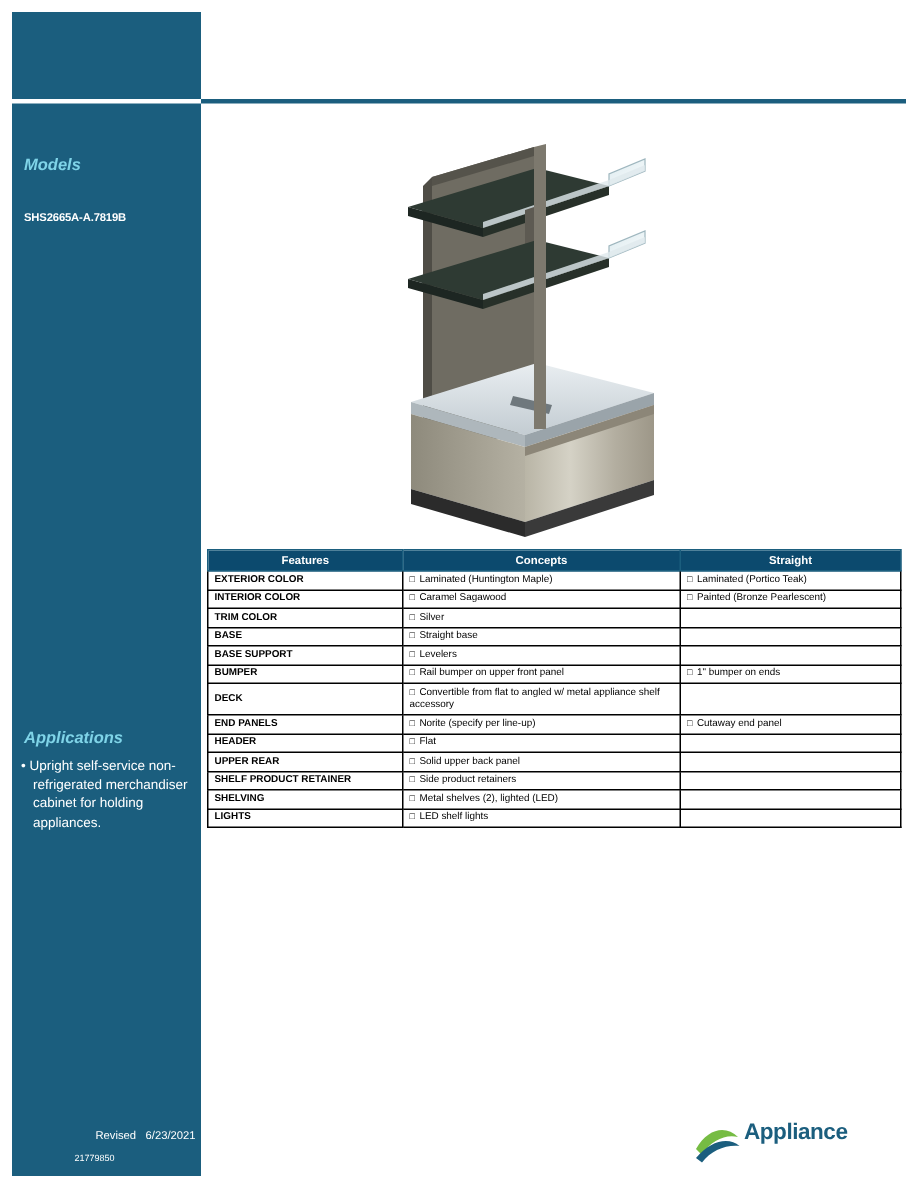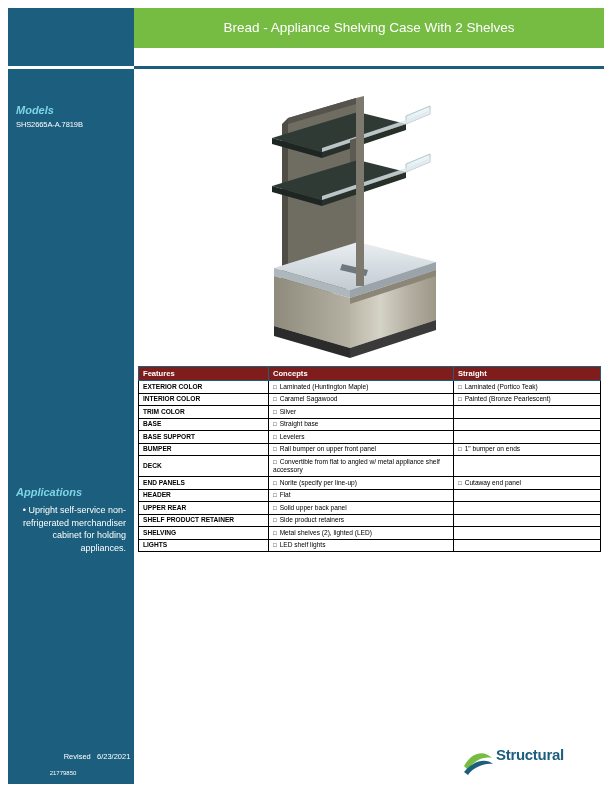--- a/index.html
+++ b/index.html
@@ -44,24 +44,24 @@
     left: 16px;
     top: 104px;
     color: #7fd4e8;
     font-size: 11px;
     font-style: italic;
     font-weight: bold;
   }
   .models-value {
     position: absolute;
     left: 16px;
-    top: 120px;
+    top: 140px;
     color: #ffffff;
     font-size: 7.5px;
-    font-weight: normal;
+    font-weight: bold;
     letter-spacing: -0.1px;
   }
   .apps-label {
     position: absolute;
     left: 16px;
     top: 486px;
     color: #7fd4e8;
     font-size: 11px;
     font-style: italic;
     font-weight: bold;
@@ -74,21 +74,21 @@
     width: 112px;
     color: #ffffff;
     font-size: 9px;
     line-height: 12.5px;
   }
   .apps-list .bullet-row {
     display: block;
     padding-left: 8px;
     position: relative;
     text-indent: -8px;
-    text-align: right;
+    text-align: left;
   }
   .apps-list .bullet-row .dot { font-size: 9px; }
 
   .revised {
     position: absolute;
     left: 0;
     top: 752px;
     width: 126px;
     text-align: center;
     color: #ffffff;
@@ -149,25 +149,25 @@
     position: absolute;
     left: 138px;
     top: 366px;
     width: 462px;
     border-collapse: collapse;
     font-size: 6.6px;
     color: #000000;
     table-layout: fixed;
   }
   .spec-table th {
-    background: #7f1d1d;
+    background: #0c4a6e;
     color: #ffffff;
     font-size: 7.6px;
     font-weight: bold;
-    text-align: left;
+    text-align: center;
     padding: 2px 4px;
     border: 1px solid #1b5e7e;
   }
   .spec-table td {
     border: 1px solid #000000;
     padding: 1.5px 4px;
     vertical-align: middle;
     line-height: 8.5px;
   }
   .spec-table td.feature {
@@ -230,23 +230,20 @@
   <div class="apps-list">
     <span class="bullet-row"><span class="dot">•&nbsp;</span><span>Upright self-service non-refrigerated merchandiser cabinet for holding appliances.</span></span>
   </div>
 
   <div class="revised">
     <span class="rev-word">Revised</span>
     &nbsp;&nbsp;<span>6/23/2021</span>
   </div>
   <div class="doc-number">21779850</div>
 
-  <div class="header-bar">
-    <div class="header-title">Bread - Appliance Shelving Case With 2 Shelves</div>
-  </div>
   <div class="header-rule"></div>
 
   <div class="product-image">
     <svg viewBox="0 0 280 280" width="280" height="280" xmlns="http://www.w3.org/2000/svg">
       <defs>
         <linearGradient id="wood" x1="0" y1="0" x2="1" y2="0">
           <stop offset="0%" stop-color="#b9b5a6"></stop>
           <stop offset="35%" stop-color="#d5d2c6"></stop>
           <stop offset="70%" stop-color="#b3aea0"></stop>
           <stop offset="100%" stop-color="#9d9788"></stop>
@@ -384,17 +381,17 @@
         </tr>
       </tbody>
   </table>
 
 
   <div class="logo">
     <svg viewBox="0 0 134 36" width="134" height="36" xmlns="http://www.w3.org/2000/svg">
       <path d="M2 22 C10 8, 22 6, 30 14 C22 12, 12 16, 6 26 Z" fill="#76bc43"></path>
       <path d="M2 28 C12 16, 24 14, 31 20 C22 19, 12 23, 6 31 Z" fill="#1b5e7e"></path>
     </svg>
-    <div class="logo-text">Structural</div>
+    <div class="logo-text">Appliance</div>
     <div class="logo-sub">Concepts</div>
   </div>
 
 </div>
 
 </body></html>

